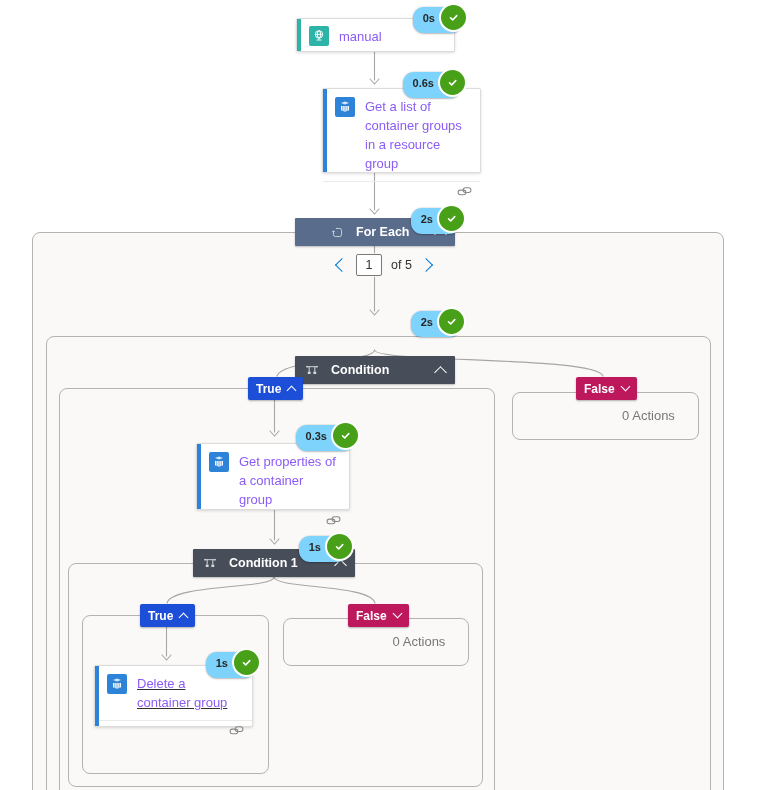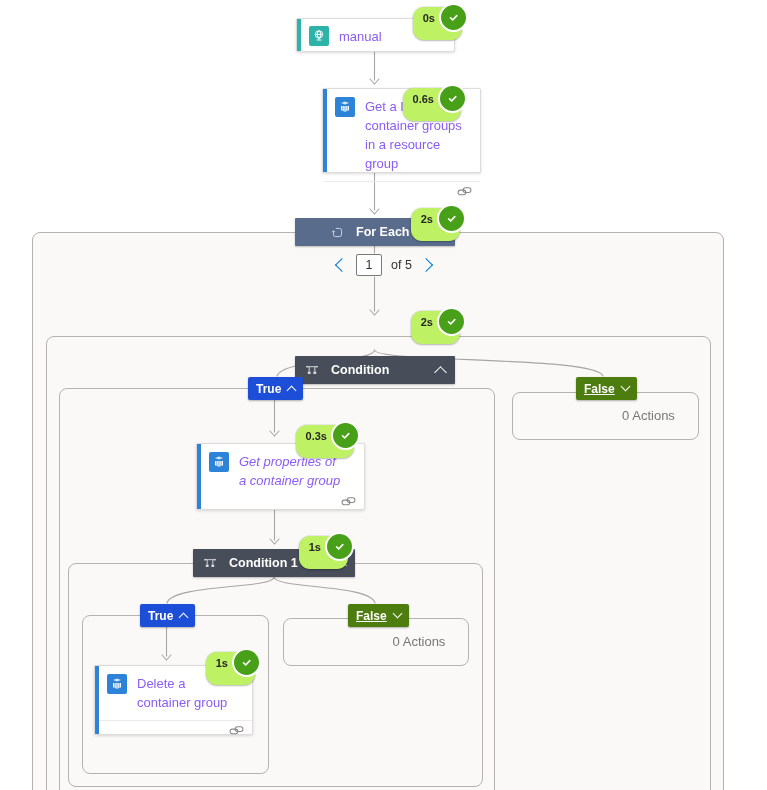--- a/index.html
+++ b/index.html
@@ -36,27 +36,27 @@
   .op-icon.teal{background:#2eb3a9;}
   .op-icon.blue{background:#2d83d8;}
   .card-label{font-size:13px;line-height:19px;color:#8b5cf6;}
   .card-footer{border-top:1px solid #edebe9;height:19px;display:flex;align-items:center;
     justify-content:flex-end;padding:0 8px;}
   
   .branch-badge{position:absolute;z-index:3;height:23px;min-width:54px;box-sizing:border-box;
     display:flex;align-items:center;justify-content:center;gap:7px;color:#fff;font-size:12px;
     font-weight:700;border-radius:2px;box-shadow:0 1px 2px rgba(0,0,0,.3);cursor:pointer;padding:0 8px;}
   .branch-badge.green{background:#1d4ed8;}
-  .branch-badge.red{background:#4d7c0f;text-decoration:underline;}
+  .branch-badge.red{background:#be185d;}
   
   .empty-note{position:absolute;z-index:1;display:flex;align-items:center;justify-content:center;
     font-size:13px;color:#797775;margin-left:44px;}
   
-  .status{position:absolute;z-index:5;height:21px;background:#bef264;border-radius:11px;
-    display:flex;align-items:center;padding:0 27px 12px 10px;font-size:11px;font-weight:700;
+  .status{position:absolute;z-index:5;height:21px;background:#7dd3fc;border-radius:11px;
+    display:flex;align-items:center;padding:0 27px 5px 10px;font-size:11px;font-weight:700;
     color:#262626;box-shadow:0 0 1px 1px rgba(0,0,0,.07),0 1px 2px rgba(0,0,0,.22);}
   .check-circle{position:absolute;right:-6px;top:-4px;width:25px;height:25px;border-radius:50%;
     background:#47a018;border:2px solid #fff;display:flex;align-items:center;justify-content:center;}
   
   .pager{position:absolute;z-index:3;display:flex;align-items:center;gap:9px;font-size:12.5px;color:#323130;}
   .pg-chev{display:inline-block;width:9px;height:9px;border-left:1.6px solid #0078d4;border-top:1.6px solid #0078d4;cursor:pointer;}
   .pg-chev.left{transform:rotate(-45deg);}
   .pg-chev.right{transform:rotate(135deg);}
   .page-box{width:24px;height:20px;border:1px solid #7a7a78;border-radius:2px;background:#fff;
     text-align:center;font-size:12.5px;font-family:"Liberation Sans",sans-serif;color:#323130;padding:0;}
@@ -177,21 +177,21 @@
   <div class="branch-badge green" style="left:248px;top:377px;">
     <span>True</span>
     <span class="chev up small"></span>
   </div>
   <div class="branch-badge red" style="left:576px;top:377px;">
     <span>False</span>
     <span class="chev down small"></span>
   </div>
   <div class="empty-note" style="left:512px;top:392px;width:185px;height:46px;">0 Actions</div>
 
-  <div class="card" style="left:196px;top:443px;width:169px;height:67px;font-style:italic;">
+  <div class="card" style="left:196px;top:443px;width:154px;height:67px;">
     <div class="accent blue"></div>
     <div class="card-body" style="padding-bottom:4px;">
       <span class="op-icon blue">
         <svg width="16" height="16" viewBox="0 0 20 20">
           <path fill="#fff" opacity=".8" d="M10 3.2l5 1.8-5 1.8-5-1.8z"></path>
           <path fill="#fff" d="M5 8.6h10v5.6l-5 1.7-5-1.7z"></path>
           <path stroke="#2d83d8" stroke-width=".9" d="M7.3 8.6v6.3M10 8.6v7M12.7 8.6v6.3"></path>
           </svg>
       </span>
       <span class="card-label" style="max-width:106px;">Get properties of a container group</span>
@@ -229,21 +229,21 @@
   <div class="branch-badge green" style="left:140px;top:604px;">
     <span>True</span>
     <span class="chev up small"></span>
   </div>
   <div class="branch-badge red" style="left:348px;top:604px;">
     <span>False</span>
     <span class="chev down small"></span>
   </div>
   <div class="empty-note" style="left:283px;top:618px;width:184px;height:46px;">0 Actions</div>
 
-  <div class="card" style="left:94px;top:665px;width:159px;height:70px;">
+  <div class="card" style="left:94px;top:665px;width:159px;height:62px;text-decoration:underline;">
     <div class="accent blue"></div>
     <div class="card-body">
       <span class="op-icon blue">
         <svg width="16" height="16" viewBox="0 0 20 20">
           <path fill="#fff" opacity=".8" d="M10 3.2l5 1.8-5 1.8-5-1.8z"></path>
           <path fill="#fff" d="M5 8.6h10v5.6l-5 1.7-5-1.7z"></path>
           <path stroke="#2d83d8" stroke-width=".9" d="M7.3 8.6v6.3M10 8.6v7M12.7 8.6v6.3"></path>
           </svg>
       </span>
       <span class="card-label" style="max-width:106px;">Delete a container group</span>
@@ -259,21 +259,21 @@
   </div>
 
   <div class="status" style="right:305px;top:7px;">
     <span>0s</span>
     <span class="check-circle">
       <svg width="13" height="13" viewBox="0 0 24 24">
           <path d="M6.5 12.5l4 4L18 8.5" stroke="#fff" stroke-width="3" fill="none" stroke-linecap="round" stroke-linejoin="round"></path>
         </svg>
       </span>
   </div>
-  <div class="status" style="right:306px;top:88px;">
+  <div class="status" style="right:306px;top:72px;">
     <span>0.6s</span>
     <span class="check-circle">
       <svg width="13" height="13" viewBox="0 0 24 24">
           <path d="M6.5 12.5l4 4L18 8.5" stroke="#fff" stroke-width="3" fill="none" stroke-linecap="round" stroke-linejoin="round"></path>
         </svg>
       </span>
   </div>
   <div class="status" style="right:307px;top:208px;">
     <span>2s</span>
     <span class="check-circle">

